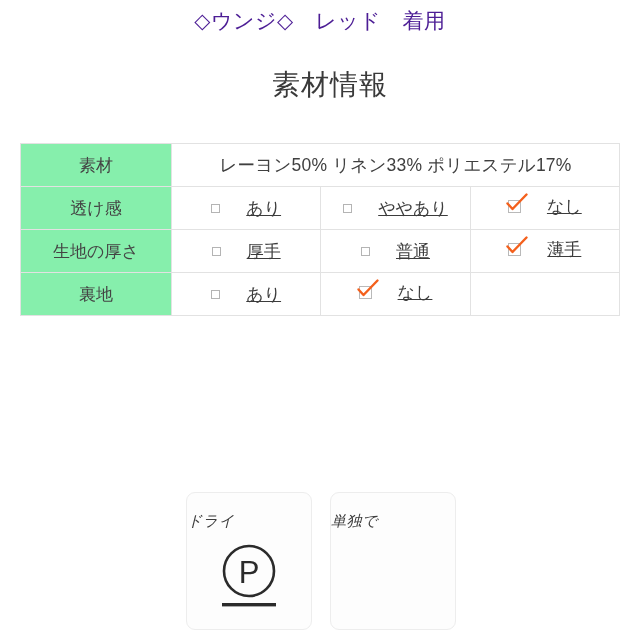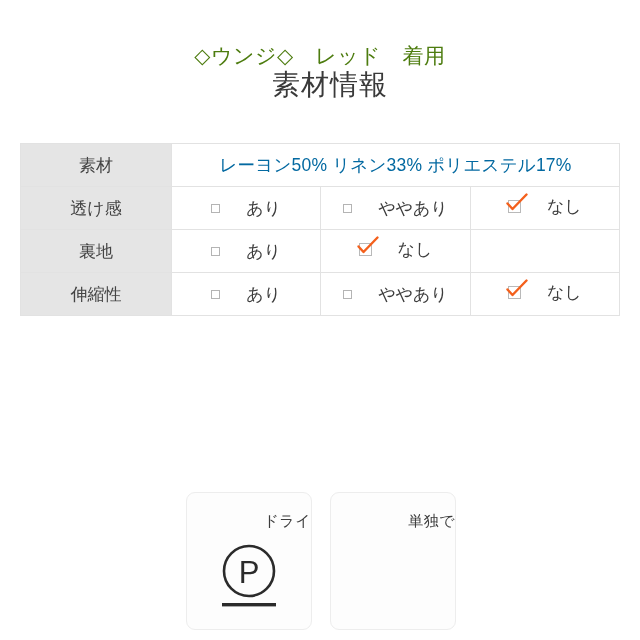--- a/index.html
+++ b/index.html
@@ -23,23 +23,22 @@
   
   .caption {
     position: absolute;
     top: 8px;
     left: 0;
     width: 640px;
     text-align: center;
     font-size: 21px;
     line-height: 26px;
     letter-spacing: 0.5px;
-    color: #4d7c0f;
+    color: #4c1d95;
     white-space: pre;
-    margin-top: 35px;
   }
 
   
   .section-heading {
     position: absolute;
     left: 0;
     width: 640px;
     text-align: center;
     font-size: 28px;
     line-height: 34px;
@@ -62,38 +61,39 @@
     border: 1px solid #e2e2e2;
     height: 42px;
     padding: 0;
     font-size: 17px;
     color: #3c3c3c;
     text-align: center;
     vertical-align: middle;
   }
   .spec-table td.label {
     width: 150px;
-    background: #e5e5e5;
+    background: #86efac;
     color: #444444;
     font-size: 17px;
   }
   .spec-table td.value { width: 150px; background: #ffffff; }
   .spec-table td.material {
-    color: #0369a1;
+    color: #404040;
     font-size: 17.5px;
     letter-spacing: 0.2px;
     white-space: nowrap;
   }
   .spec-table td.empty { background: #ffffff; }
 
   .opt {
     display: inline-flex;
     align-items: center;
     gap: 26px;
     line-height: 1;
+    text-decoration: underline;
   }
   .opt .opt-label { font-size: 17px; color: #3c3c3c; }
 
   
   .box-off {
     display: inline-block;
     width: 9px;
     height: 9px;
     border: 1px solid #b4b4b4;
     background: #ffffff;
@@ -130,24 +130,25 @@
     box-sizing: border-box;
   }
   .card-dry { left: 186px; }
   .card-single { left: 330px; padding-left: 12px; }
 
   .care-title {
     position: absolute;
     top: 19px;
     left: 0;
     width: 100%;
-    text-align: right;
+    text-align: left;
     font-size: 15px;
     color: #3c3c3c;
     letter-spacing: 0.5px;
+    font-style: italic;
   }
   .care-symbol {
     position: absolute;
     top: 48px;
     left: 0;
     width: 100%;
     display: flex;
     justify-content: center;
   }
 </style>
@@ -187,20 +188,45 @@
             <span class="box-on">
               <svg viewBox="0 0 22 19">
                   <path d="M1.5 9.5 L6.5 15 L20.5 0.5" fill="none" stroke="#f4601c" stroke-width="2.4" stroke-linecap="round" stroke-linejoin="round"></path>
                 </svg>
             </span>
             <span class="opt-label">なし</span>
           </span>
         </td>
       </tr>
 
+      <tr>
+        <td class="label">生地の厚さ</td>
+        <td class="value">
+          <span class="opt">
+            <span class="box-off"></span>
+            <span class="opt-label">厚手</span>
+          </span>
+        </td>
+        <td class="value">
+          <span class="opt">
+            <span class="box-off"></span>
+            <span class="opt-label">普通</span>
+          </span>
+        </td>
+        <td class="value">
+          <span class="opt">
+            <span class="box-on">
+              <svg viewBox="0 0 22 19">
+                  <path d="M1.5 9.5 L6.5 15 L20.5 0.5" fill="none" stroke="#f4601c" stroke-width="2.4" stroke-linecap="round" stroke-linejoin="round"></path>
+                </svg>
+            </span>
+            <span class="opt-label">薄手</span>
+          </span>
+        </td>
+      </tr>
 
       <tr>
         <td class="label">裏地</td>
         <td class="value">
           <span class="opt">
             <span class="box-off"></span>
             <span class="opt-label">あり</span>
           </span>
         </td>
         <td class="value">
@@ -209,45 +235,20 @@
               <svg viewBox="0 0 22 19">
                   <path d="M1.5 9.5 L6.5 15 L20.5 0.5" fill="none" stroke="#f4601c" stroke-width="2.4" stroke-linecap="round" stroke-linejoin="round"></path>
                 </svg>
             </span>
             <span class="opt-label">なし</span>
           </span>
         </td>
         <td class="empty"></td>
       </tr>
 
-      <tr>
-        <td class="label">伸縮性</td>
-        <td class="value">
-          <span class="opt">
-            <span class="box-off"></span>
-            <span class="opt-label">あり</span>
-          </span>
-        </td>
-        <td class="value">
-          <span class="opt">
-            <span class="box-off"></span>
-            <span class="opt-label">ややあり</span>
-          </span>
-        </td>
-        <td class="value">
-          <span class="opt">
-            <span class="box-on">
-              <svg viewBox="0 0 22 19">
-                  <path d="M1.5 9.5 L6.5 15 L20.5 0.5" fill="none" stroke="#f4601c" stroke-width="2.4" stroke-linecap="round" stroke-linejoin="round"></path>
-                </svg>
-            </span>
-            <span class="opt-label">なし</span>
-          </span>
-        </td>
-      </tr>
 
     </tbody>
   </table>
 
 
   <div class="care-card card-dry">
     <div class="care-title">ドライ</div>
     <div class="care-symbol">
       <svg width="74" height="72" viewBox="0 0 74 72">
         <circle cx="37" cy="30" r="25" fill="none" stroke="#2b2b2b" stroke-width="2.6"></circle>

